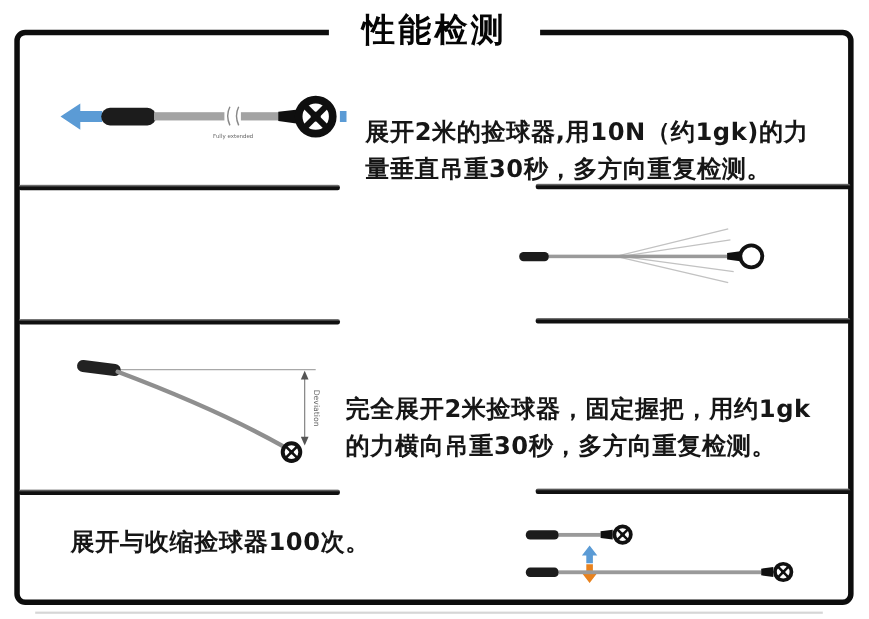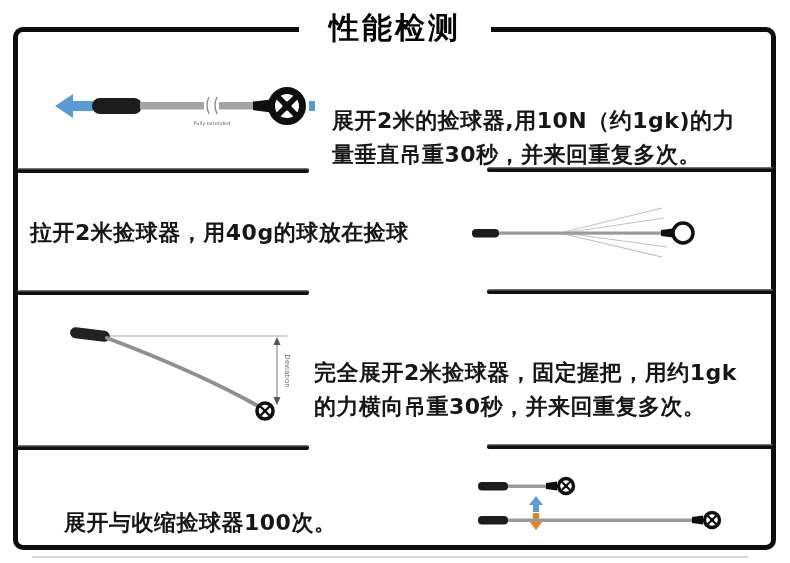--- a/index.html
+++ b/index.html
@@ -29,21 +29,21 @@
   .d2b{left:487px;top:289px;width:286px;}
   .d3a{left:17px;top:445px;width:292px;}
   .d3b{left:487px;top:444px;width:286px;}
   .txt{
     position:absolute;font-size:22px;font-weight:bold;line-height:34px;
     letter-spacing:0.5px;color:#161616;white-space:nowrap;margin-top:20px;
   }
   .t1{left:332px;top:84px;}
   .t2{left:30px;top:196px;}
   .t3{left:314px;top:336px;}
-  .t4{left:64px;top:486px;}
+  .t4{left:64px;top:457px;}
   svg{position:absolute;display:block;}
   .svg1{left:35px;top:72px;}
   .svg2{left:455px;top:185px;}
   .svg3{left:35px;top:303px;}
   .svg4{left:450px;top:455px;}
 </style>
 </head>
 <body>
 
 <div class="canvas">
@@ -73,25 +73,24 @@
       <circle r="15.5" fill="none" stroke="#0f0f0f" stroke-width="7"></circle>
       <line x1="-10" y1="-10" x2="10" y2="10" stroke="#0f0f0f" stroke-width="5.5"></line>
       <line x1="-10" y1="10" x2="10" y2="-10" stroke="#0f0f0f" stroke-width="5.5"></line>
       <circle r="4.5" fill="#0f0f0f"></circle>
     </g>
     <polygon points="307,34 289,22 289,29 274,29 274,39 289,39 289,46" fill="#5b9bd5"></polygon>
     <text x="177" y="53" font-size="5" fill="#666" text-anchor="middle">Fully extended</text>
   </svg>
   <div class="txt t1">
     <div>展开2米的捡球器,用10N（约1gk)的力</div>
-    <div>量垂直吊重30秒，并来回重复多次。</div>
+    <div>量垂直吊重30秒，多方向重复检测。</div>
   </div>
 
   <div class="txt t2">
-    <div>拉开2米捡球器，用40g的球放在捡球</div>
   </div>
   <svg class="svg2" width="320" height="95" viewBox="0 0 320 95">
     <line x1="105" y1="48" x2="207" y2="23" stroke="#c2c2c2" stroke-width="1.2"></line>
     <line x1="110" y1="48" x2="209" y2="33" stroke="#c2c2c2" stroke-width="1.2"></line>
     <line x1="110" y1="48" x2="212" y2="62" stroke="#c2c2c2" stroke-width="1.2"></line>
     <line x1="105" y1="48" x2="207" y2="72" stroke="#c2c2c2" stroke-width="1.2"></line>
     <rect x="17" y="44" width="27" height="8.5" rx="4" fill="#1c1c1c"></rect>
     <rect x="44" y="46.5" width="162" height="3.2" fill="#9a9a9a"></rect>
     <polygon points="206,45 218,43.5 218,52.5 206,51" fill="#0f0f0f"></polygon>
     <circle cx="228" cy="48" r="10" fill="#ffffff" stroke="#111" stroke-width="3.5"></circle>
@@ -107,21 +106,21 @@
       <line x1="-5" y1="5" x2="5" y2="-5" stroke="#111" stroke-width="2.4"></line>
       <circle r="2" fill="#111"></circle>
     </g>
     <line x1="242" y1="37" x2="242" y2="99" stroke="#777" stroke-width="1"></line>
     <polygon points="242,34 238.5,42 245.5,42" fill="#555"></polygon>
     <polygon points="242,102 238.5,94 245.5,94" fill="#555"></polygon>
     <text x="250" y="68" font-size="7" fill="#666" text-anchor="middle" transform="rotate(90 250 68)">Deviation</text>
   </svg>
   <div class="txt t3">
     <div>完全展开2米捡球器，固定握把，用约1gk</div>
-    <div>的力横向吊重30秒，并来回重复多次。</div>
+    <div>的力横向吊重30秒，多方向重复检测。</div>
   </div>
 
   <div class="txt t4">
     <div>展开与收缩捡球器100次。</div>
   </div>
   <svg class="svg4" width="320" height="92" viewBox="0 0 320 92">
 
     <rect x="28" y="27" width="30" height="8.5" rx="4" fill="#1c1c1c"></rect>
     <rect x="58" y="29.5" width="38" height="3.5" fill="#9a9a9a"></rect>
     <polygon points="96,28 107,26.5 107,35.5 96,34" fill="#0f0f0f"></polygon>

